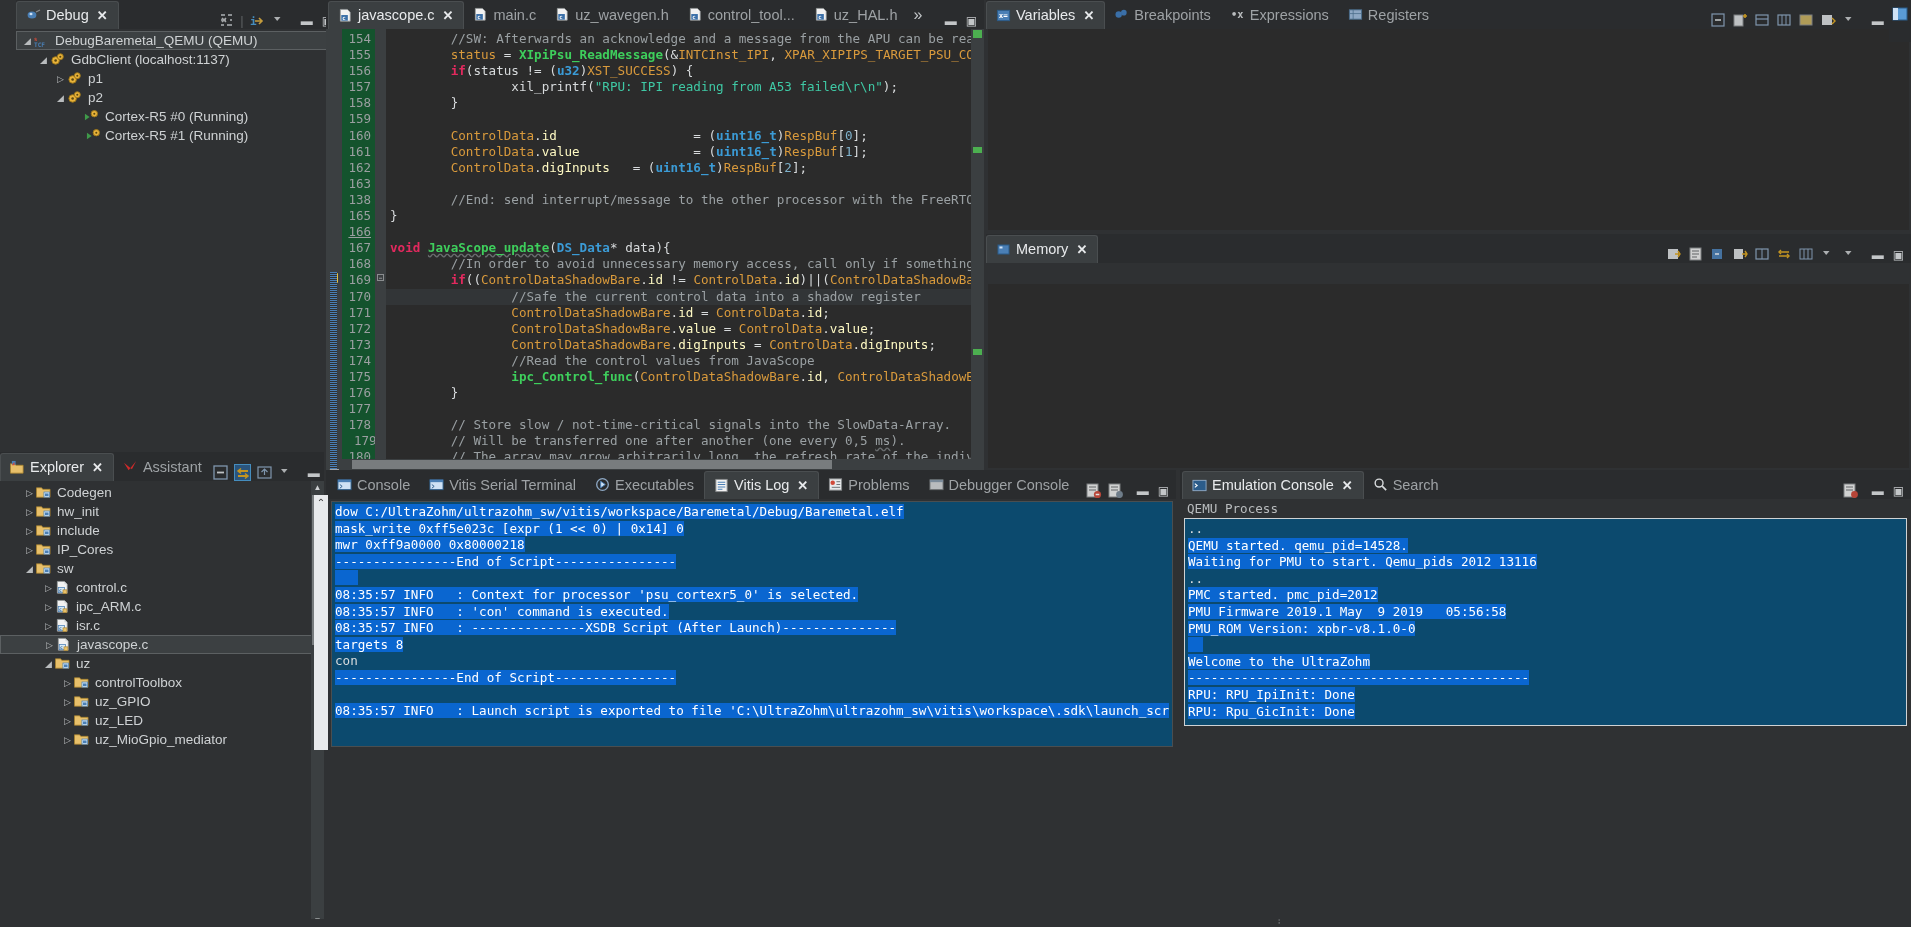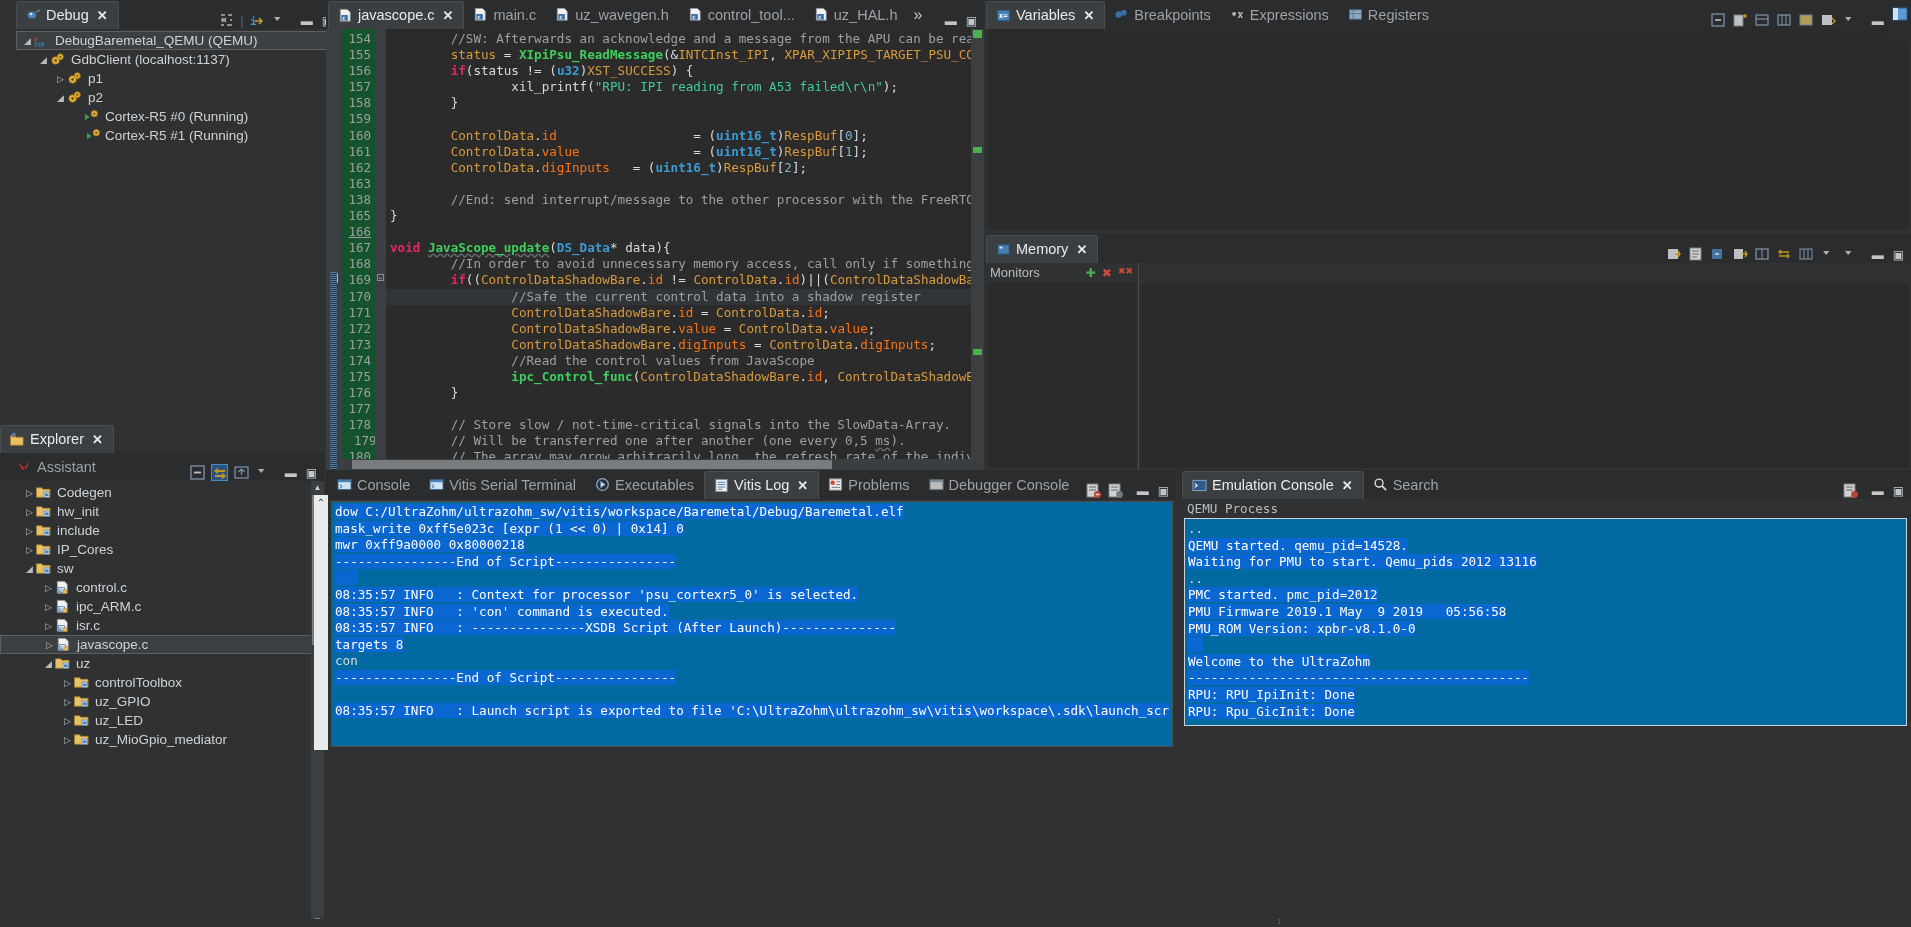--- a/index.html
+++ b/index.html
@@ -61,30 +61,30 @@
   .codearea {
     flex: 1 1 auto; background: #2b2b2b; position: relative;
     font-size: 12.6px; line-height: 16.1px; padding-top: 2px; overflow: hidden; white-space: pre;
   }
   .cl { height: 16.1px; padding-left: 4px; }
   .cl.hl { background: #323537; }
   .kw { color: #e2295e; font-weight: bold; }
   .kwb { color: #3b9bd6; font-weight: bold; }
   .fn { color: #3ecf5c; font-weight: bold; }
   .id { color: #d99a3c; }
-  .mem { color: #f97316; }
+  .mem { color: #fef9c3; }
   .str { color: #3fc9a5; }
   .cm { color: #9aa0a3; }
   .num { color: #7fb2cc; }
   .pl { color: #d8dbdd; }
   .underline-sq { text-decoration: underline wavy #6a6e70; }
 
   
   .logbody {
-    background: #0369a1; height: 100%; overflow: hidden;
+    background: #0c4a6e; height: 100%; overflow: hidden;
     font-family: "DejaVu Sans Mono", monospace; font-size: 12.6px; line-height: 16.6px;
     padding: 2px 0 0 2px; white-space: pre; color: #d8dbdd;
   }
   .sel-blue { background: #0a66d0; color: #ffffff; }
   .memhdr { height:19px; display:flex; align-items:center; padding-left:4px; color:#b9bcbe; font-size:13px;}
   .scroll-thumb { position: absolute; left: 1px; width: 11px; background: #cfd2d4; }
   .arrowbtn { position:absolute; width:13px; height:13px; background:#3b3f41; color:#cfd2d4; font-size:8px; text-align:center; line-height:13px;}
 </style>
 </head>
 <body>
@@ -422,38 +422,27 @@
         <span class="ti"><svg width="13" height="13" viewBox="0 0 13 13">
               <path d="M3 5 L9.5 5 L6.2 9 Z" fill="#c3c6c8"></path>
             </svg></span>
       </div>
       <div class="winbtns">
         <span class="winbtn">▬</span>
         <span class="winbtn">▣</span>
       </div>
     </div>
     <div class="body" style="display:flex;">
-      <div style="width:153px; background:#2f3133; border-right:1px solid #4a4e50;">
-        <div class="memhdr" style="display:flex;align-items:center;">
-          <span>Monitors</span>
-          <span style="margin-left:auto; display:flex; gap:6px; padding-right:5px;">
-            <span style="color:#4caf50;font-size:12px;">✚</span>
-            <span style="color:#d04a3a;font-size:12px;">✖</span>
-            <span style="color:#d04a3a;font-size:9px;">✖✖</span>
-          </span>
-        </div>
-        <div style="background:#2b2b2b;height:calc(100% - 21px);margin:0 2px 2px 2px;"></div>
-      </div>
       <div style="flex:1; background:#2b2b2b; margin:21px 2px 2px 2px;"></div>
     </div>
   </div>
 
   <div class="panel" style="left:0; top:452px; width:324px; height:475px;">
     <div class="tabstrip" style="background:#2a2c2e;">
-      <div id="explorer-tabs" style="display:flex;align-items:center;flex-direction:column;">
+      <div id="explorer-tabs" style="display:flex;align-items:flex-end;">
           <div class="tab active">
             <span class="tabicon"><svg width="15" height="15" viewBox="0 0 16 16">
                 <path d="M0.5 4 L5 4 L6.2 5.6 L14 5.6 L14 14 L0.5 14 Z" fill="#e8c06a" stroke="#a8822c" stroke-width=".8"></path>
                 <path d="M2 1 L6 1 L6 5 L2 5 Z" fill="#4a7fb5"></path>
                 <path d="M4.5 2 L2 5.5 L5 5.5" fill="#d04a3a"></path>
               </svg></span>
             <span>Explorer</span>
             <span class="x">✕</span>
           </div>
           <div class="tab">

